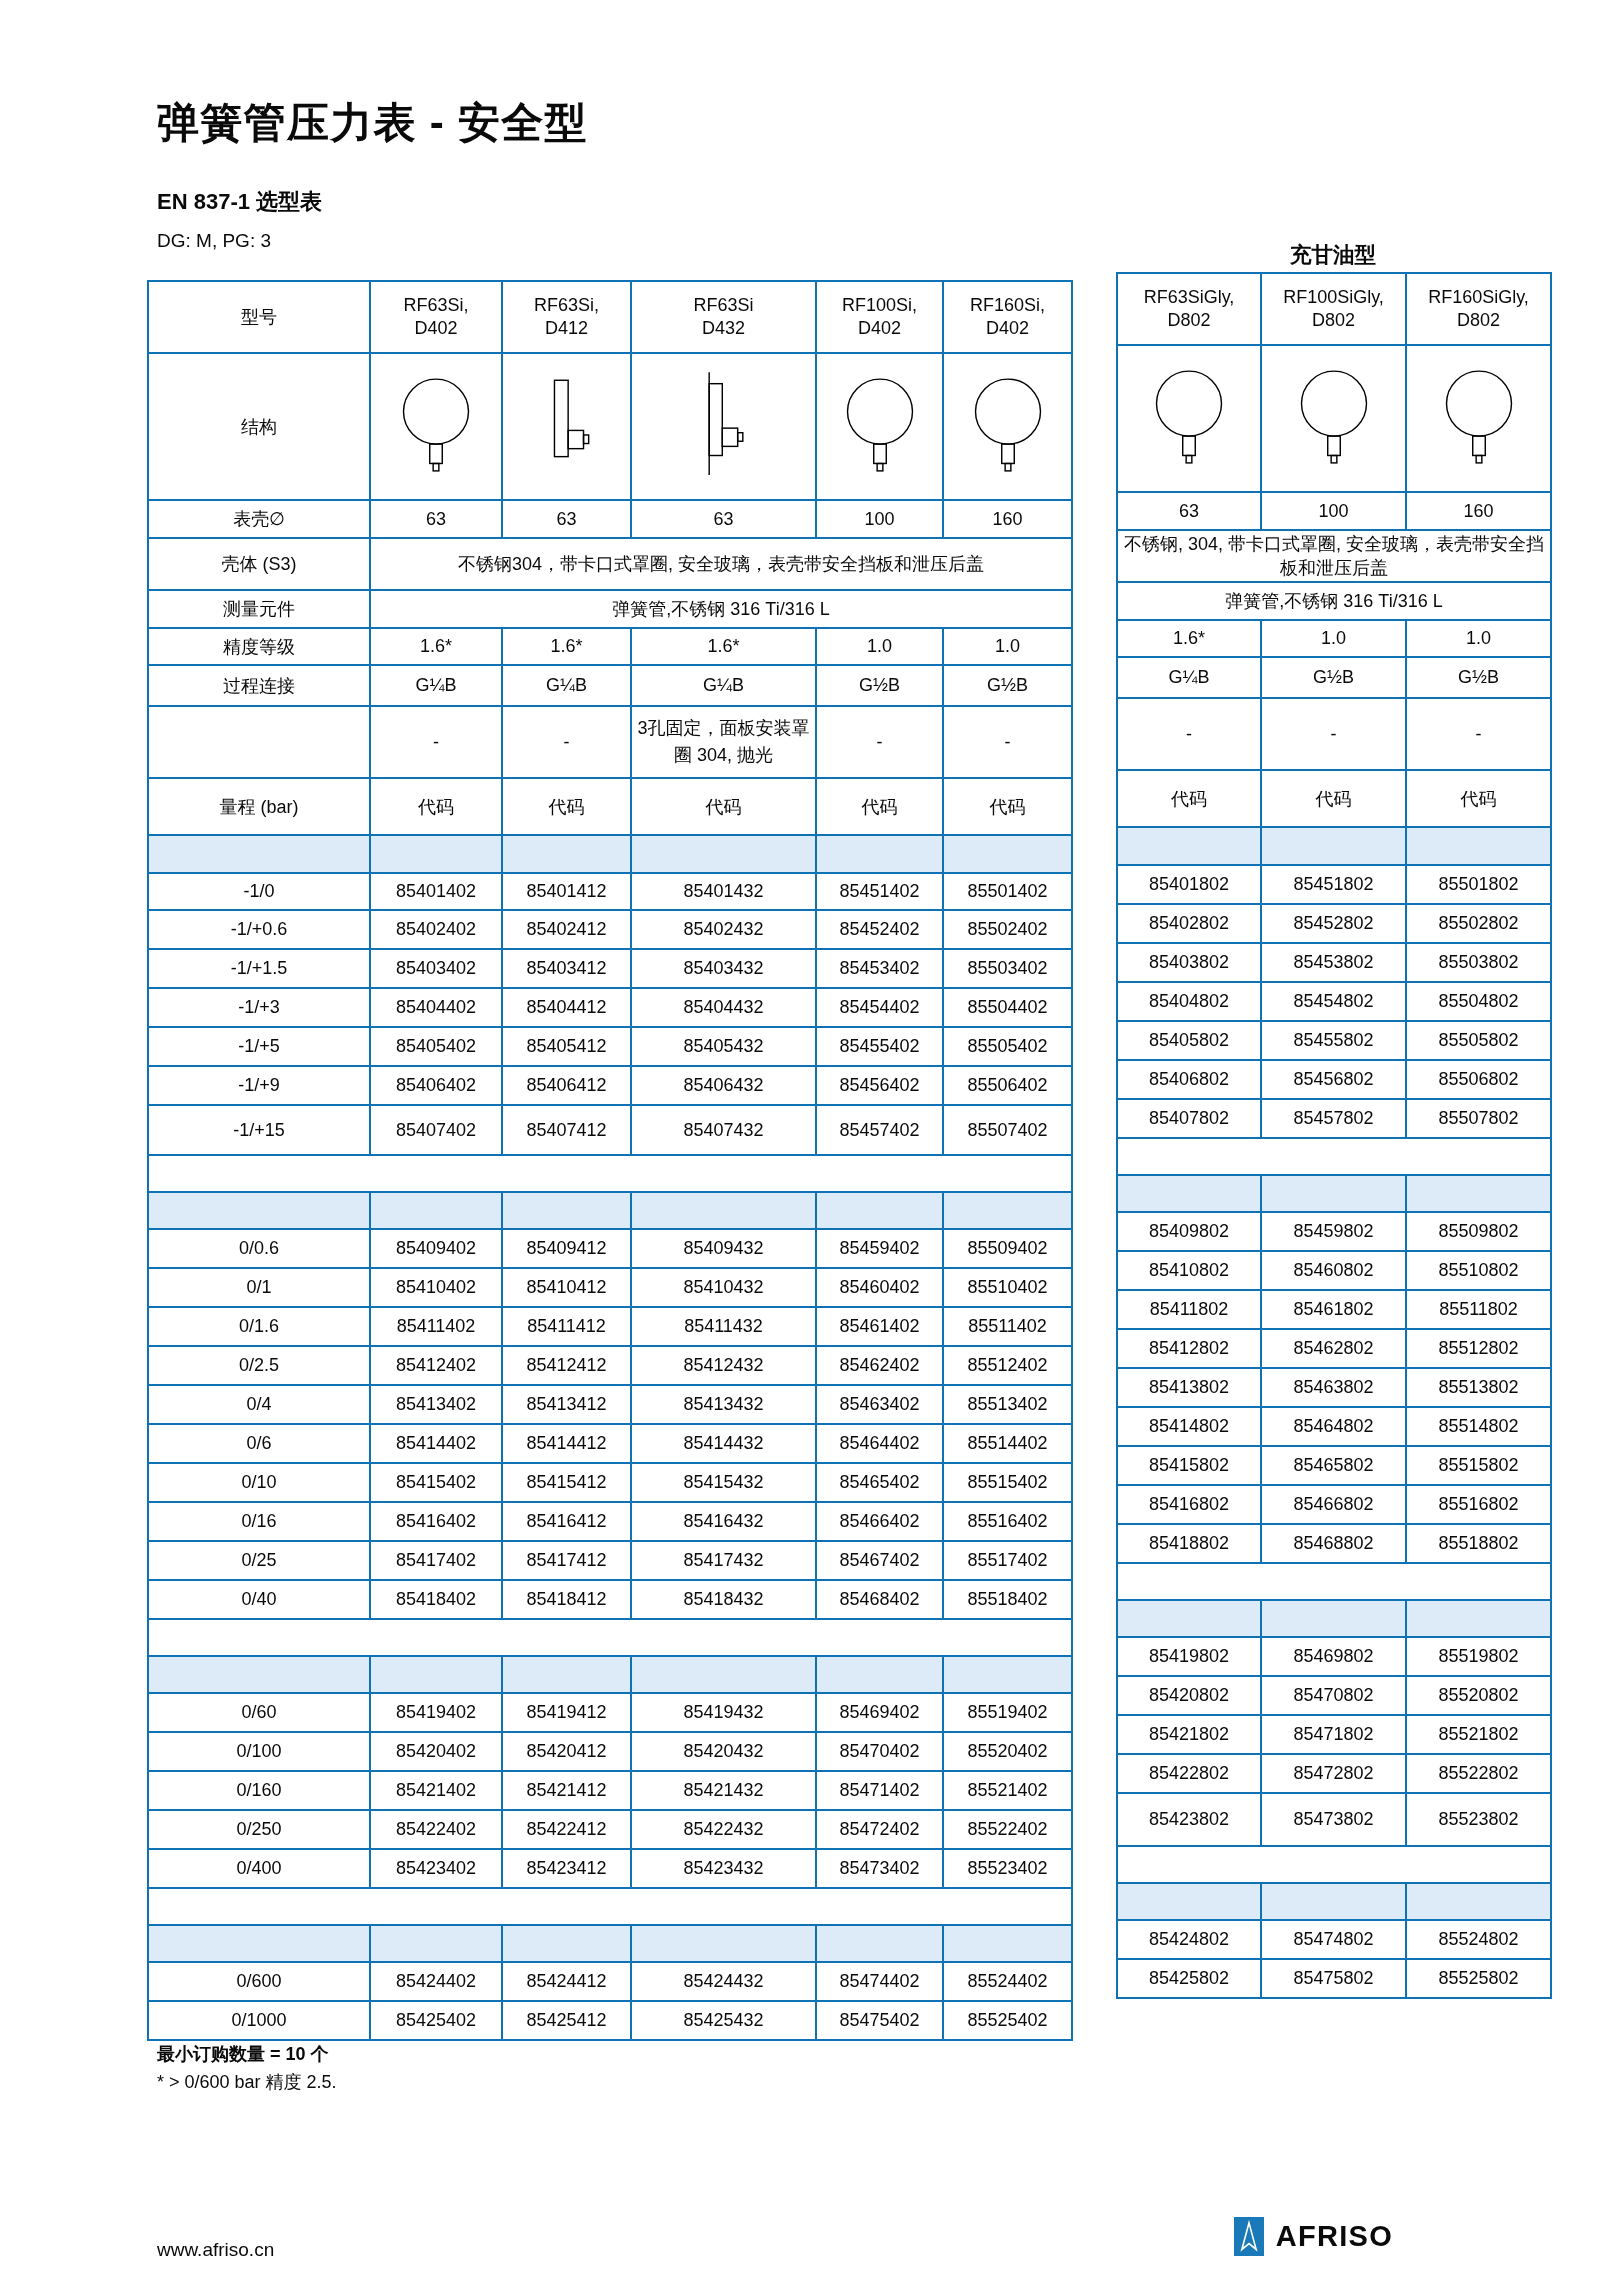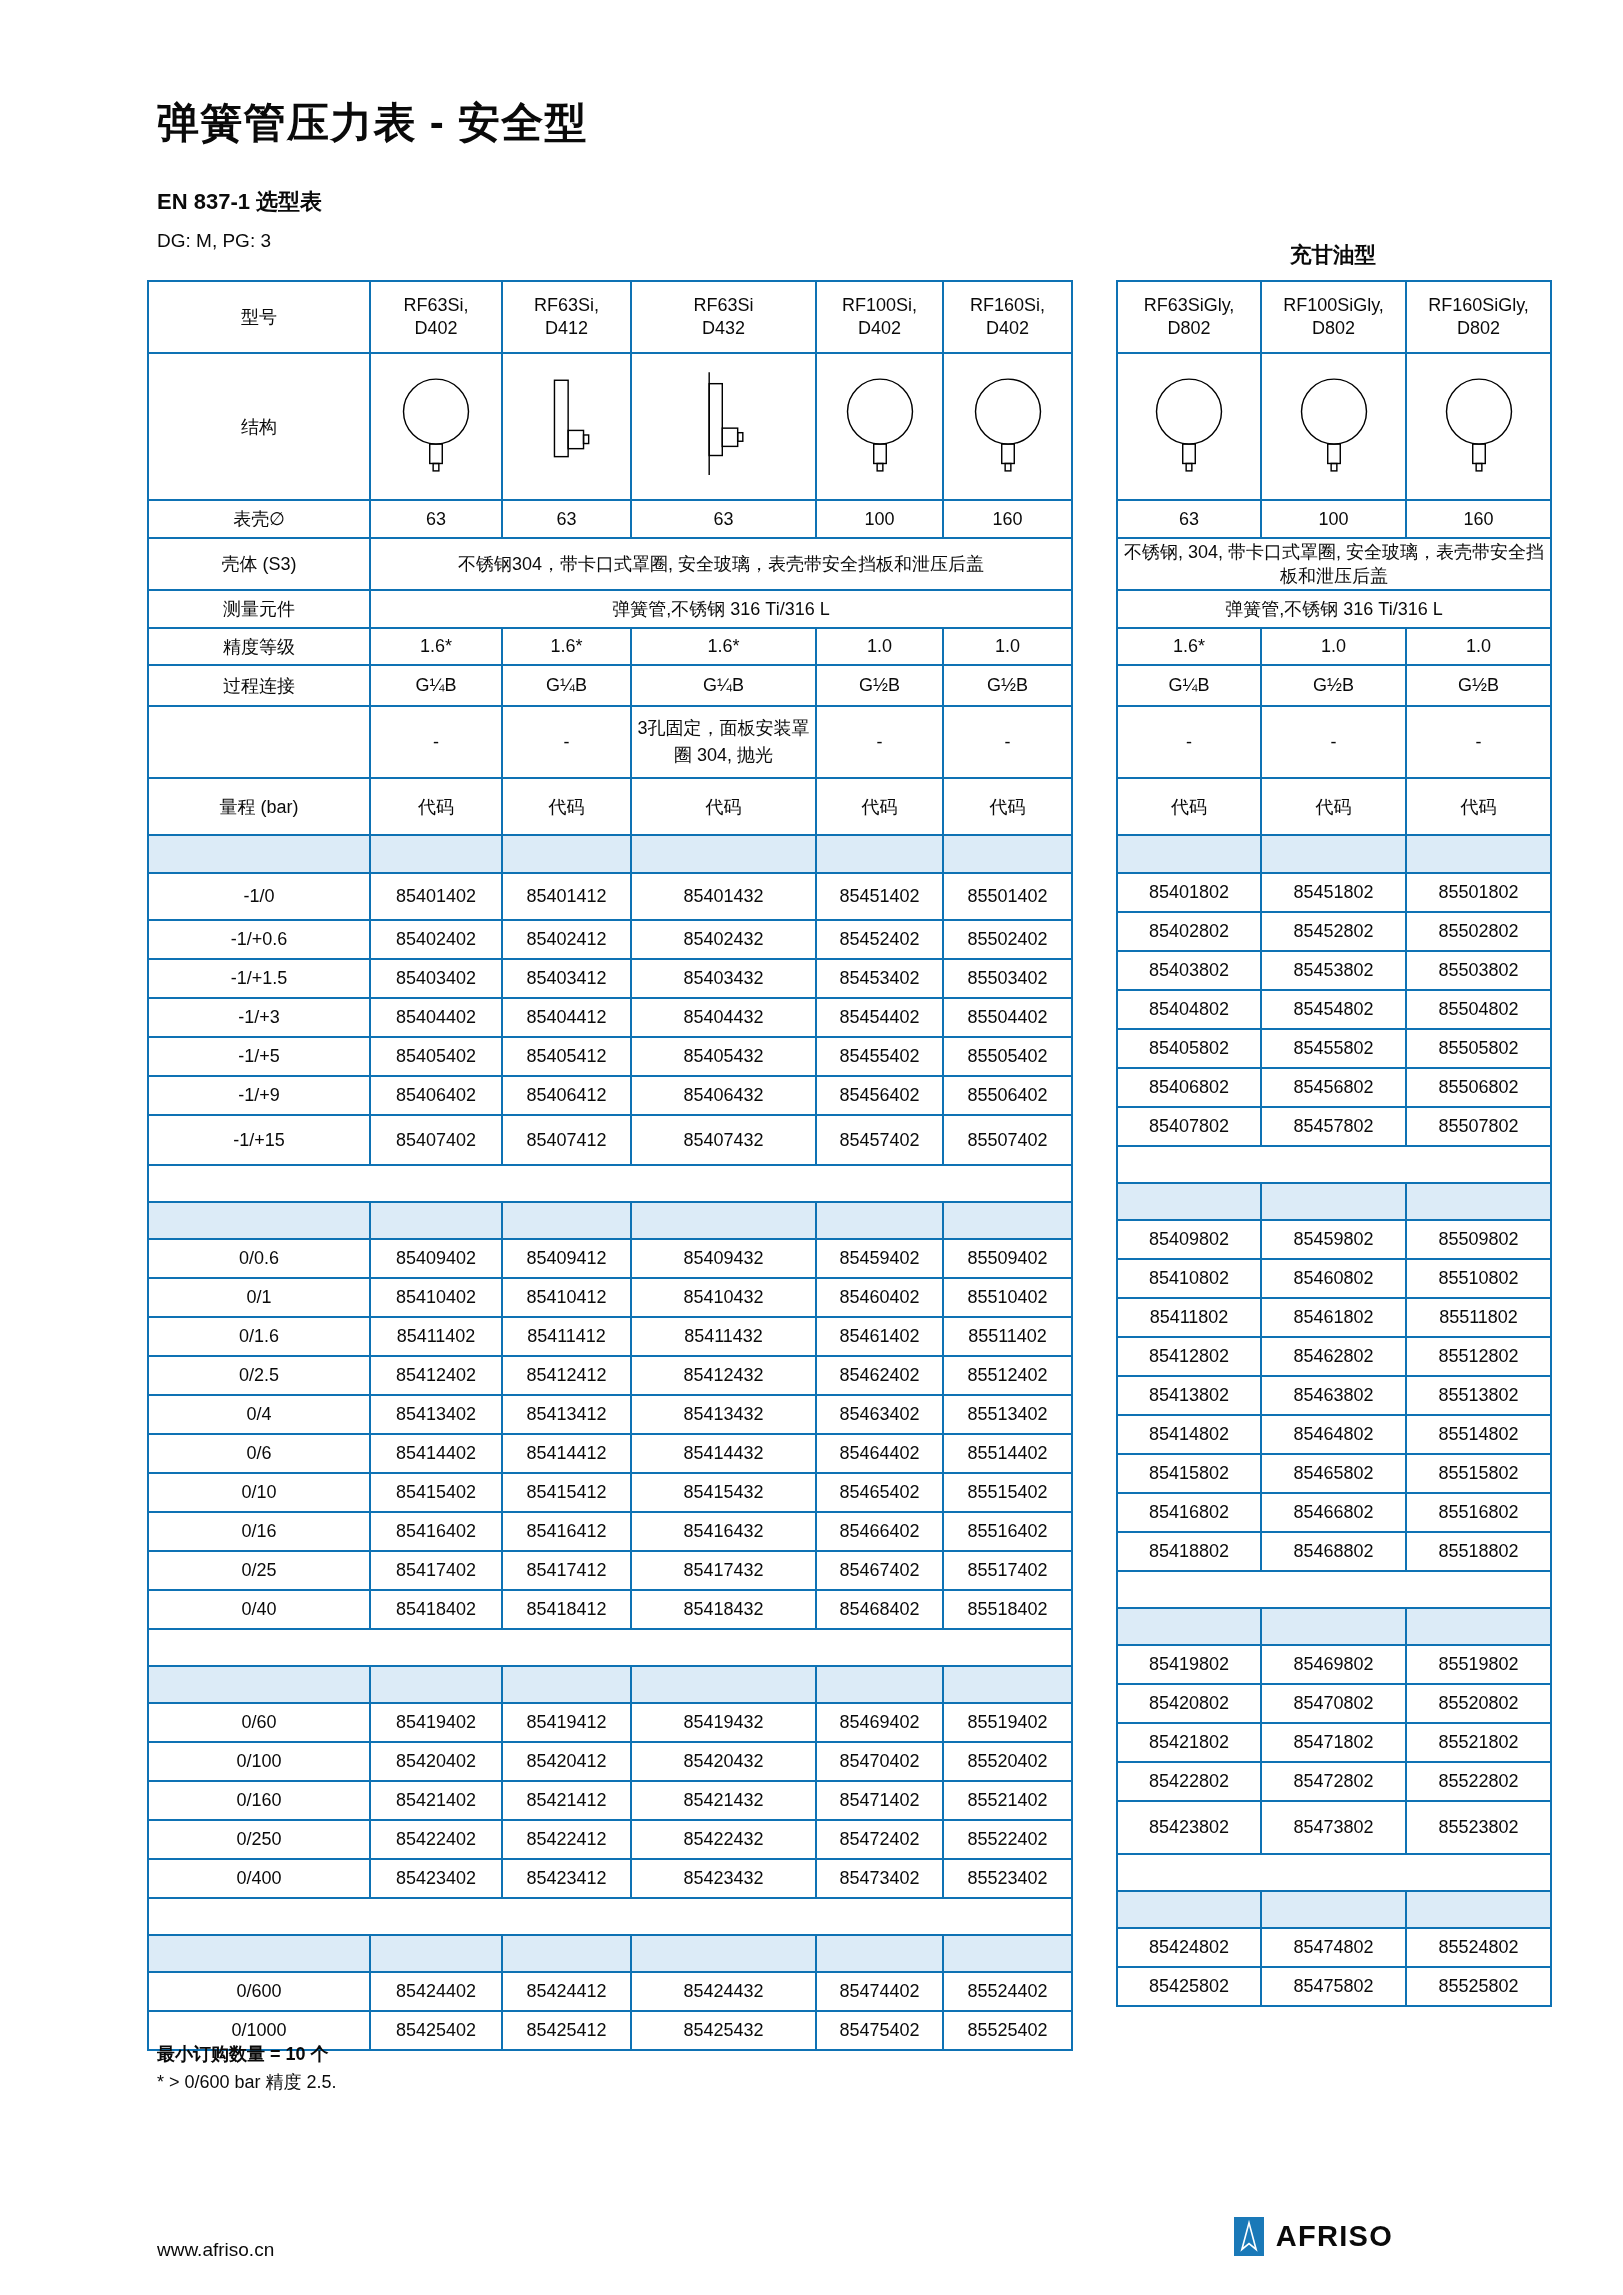--- a/index.html
+++ b/index.html
@@ -11,21 +11,21 @@
   }
   .page { position: relative; width: 1623px; height: 2295px; overflow: hidden; }
 
   .title    { position: absolute; left: 157px; top: 95px; font-size: 42px; font-weight: bold; letter-spacing: 1.3px; }
   .subtitle { position: absolute; left: 157px; top: 187px; font-size: 22px; font-weight: bold; }
   .meta     { position: absolute; left: 157px; top: 230px; font-size: 19px; }
   .caption  { position: absolute; left: 1116px; top: 240px; width: 434px; text-align: center;
               font-size: 21.5px; font-weight: bold; }
 
   .tbl-left  { position: absolute; left: 147px;  top: 280px; }
-  .tbl-right { position: absolute; left: 1116px; top: 280px; }
+  .tbl-right { position: absolute; left: 1116px; top: 272px; }
 
   table.ptable { border-collapse: collapse; table-layout: fixed; }
   table.ptable td {
     border: 2px solid var(--blue);
     border-top-width: 2.6px; border-bottom-width: 2.6px;
     text-align: center; vertical-align: middle;
     font-size: 18px; padding: 0; overflow: hidden;
     background: #ffffff;
   }
   td.lab   { text-align: left; padding-left: 9px; }
@@ -171,21 +171,21 @@
             <td>代码</td>
           </tr>
           <tr class="bgap" style="height: 38px;">
             <td></td>
             <td></td>
             <td></td>
             <td></td>
             <td></td>
             <td></td>
           </tr>
-          <tr class="r-data" style="height: 47px;">
+          <tr class="r-data" style="height: 37px;">
             <td class="range">-1/0</td>
             <td class="code">85401402</td>
             <td class="code">85401412</td>
             <td class="code">85401432</td>
             <td class="code">85451402</td>
             <td class="code">85501402</td>
           </tr>
           <tr class="r-data" style="height: 39px;">
             <td class="range">-1/+0.6</td>
             <td class="code">85402402</td>

